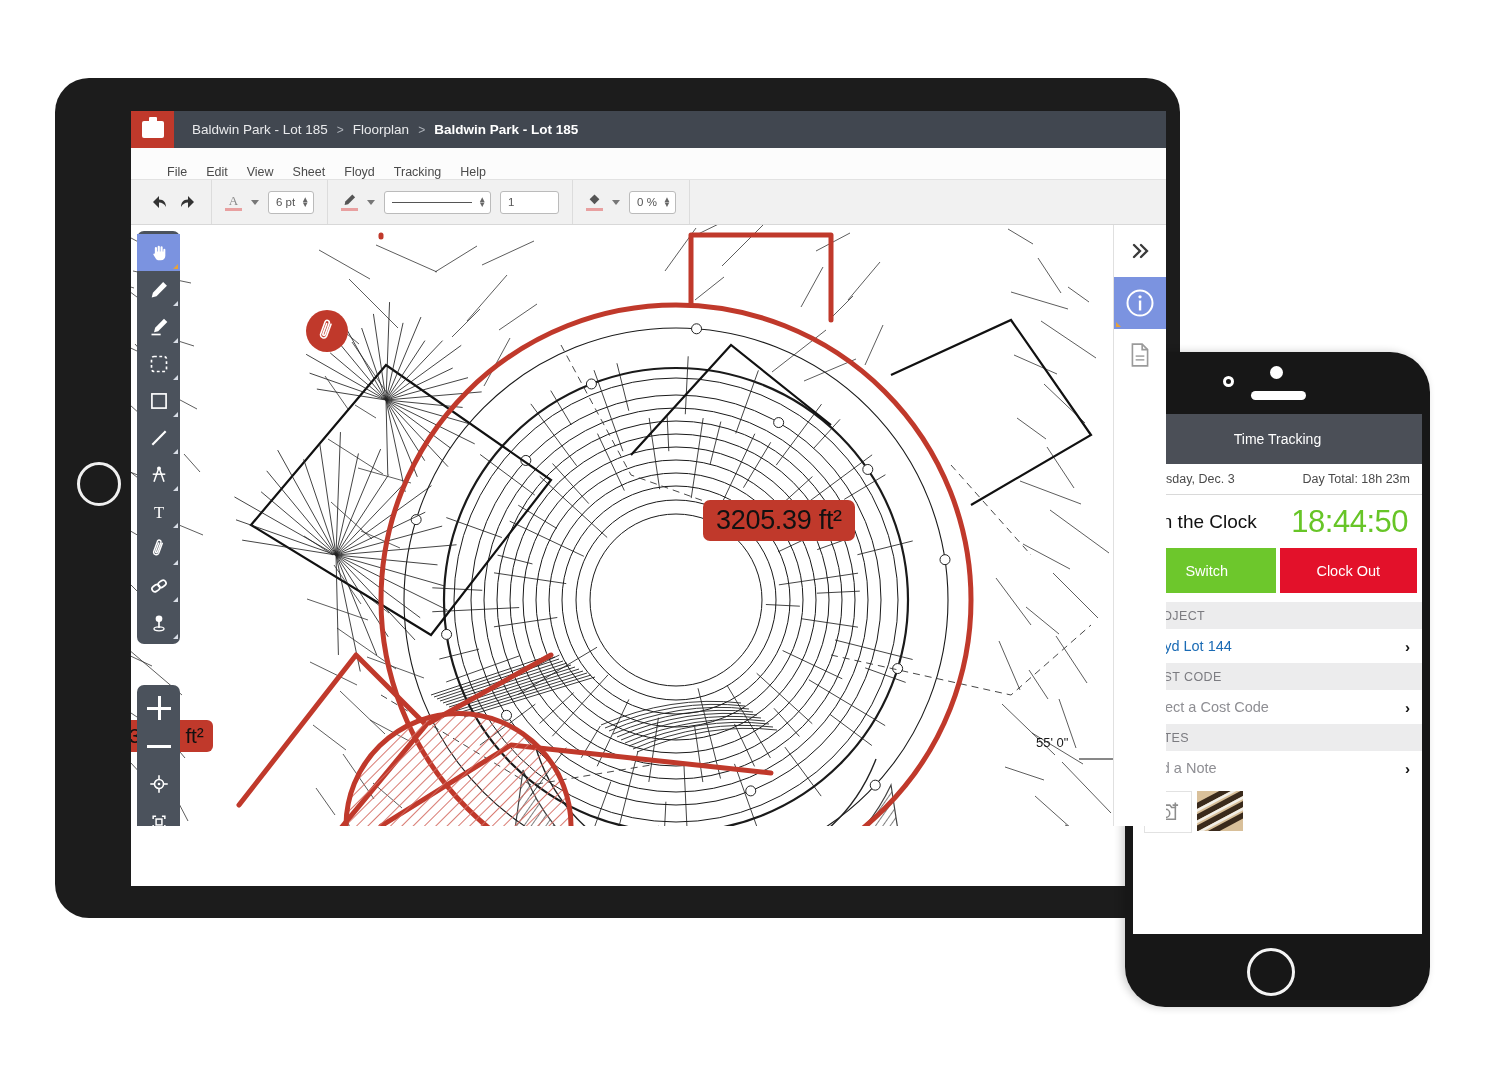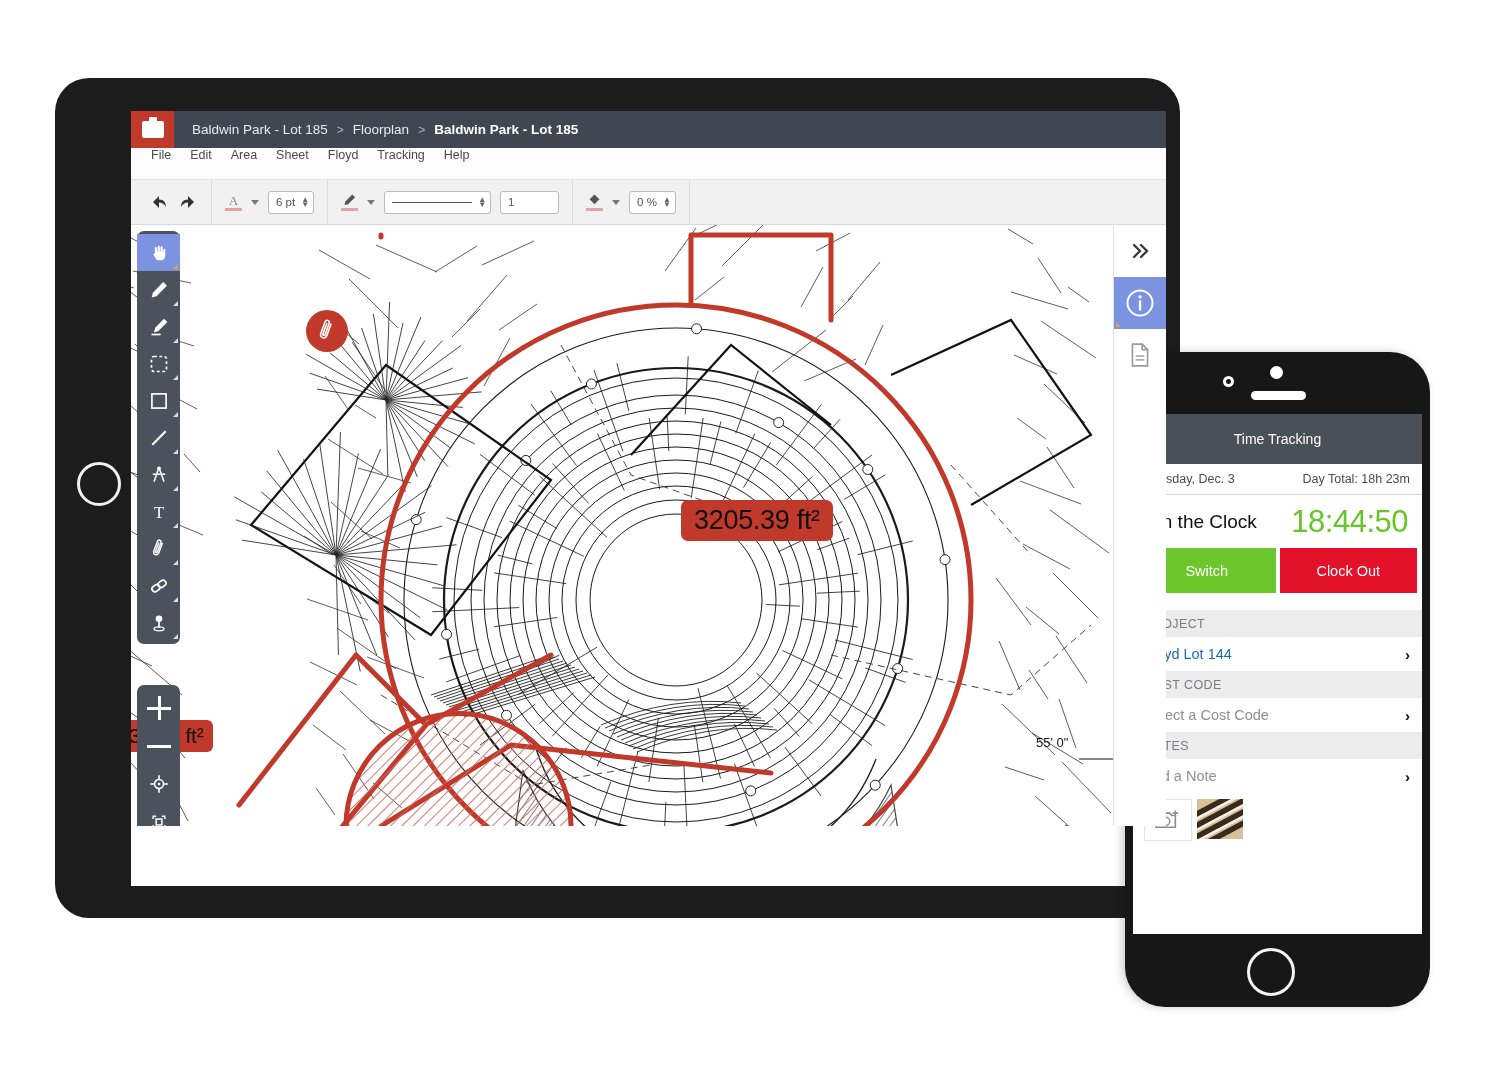--- a/index.html
+++ b/index.html
@@ -23,21 +23,21 @@
   }
   
   .titlebar{height:37px;background:#414750;display:flex;align-items:center;}
   .logo-tile{width:43px;height:37px;background:#c0392b;display:flex;align-items:center;justify-content:center;flex:none;}
   .logo-glyph{position:relative;width:22px;height:17px;background:#fff;border-radius:2px;}
   .logo-glyph:after{content:"";position:absolute;left:7px;top:-4px;width:8px;height:4px;background:#fff;border-radius:1px 1px 0 0;}
   .crumbs{display:flex;align-items:center;gap:9px;padding-left:18px;color:#e9eaec;font-size:13.5px;}
   .crumbs .sep{color:#aeb3ba;font-size:12px;}
   .crumbs .cur{font-weight:bold;color:#fff;}
   
-  .menubar{height:31px;background:#fcfcfc;border-bottom:1px solid #e2e2e2;display:flex;align-items:flex-start;padding-left:20px;gap:19px;}
+  .menubar{height:31px;background:#fcfcfc;border-bottom:1px solid #e2e2e2;display:flex;align-items:flex-end;padding-left:36px;gap:19px;}
   .menubar span{font-size:12.5px;color:#4b4b4b;cursor:default;}
   
   .toolbar{height:44px;background:#f1f1f1;border-bottom:1px solid #d8d8d8;display:flex;align-items:center;}
   .tb-group{display:flex;align-items:center;height:44px;padding:0 13px;gap:9px;border-right:1px solid #dcdcdc;}
   .tb-group:first-child{padding-left:18px;}
   .ic{width:20px;height:20px;display:block;}
   .swatch{position:relative;display:flex;flex-direction:column;align-items:center;}
   .swatch u{display:block;width:17px;height:3px;background:#e8a0a0;margin-top:1px;}
   .caret{width:0;height:0;border-left:4px solid transparent;border-right:4px solid transparent;border-top:5px solid #777;}
   .field{height:21px;border:1px solid #bbb;background:#fff;border-radius:3px;display:flex;align-items:center;padding:0 4px 0 7px;font-size:11.5px;color:#555;gap:6px;}
@@ -93,21 +93,21 @@
   .ph-speaker{position:absolute;left:126px;top:39px;width:55px;height:9px;background:#fff;border-radius:5px;}
   .ph-home{position:absolute;left:122px;top:596px;width:48px;height:48px;border:3px solid #f4f4f4;border-radius:50%;box-sizing:border-box;}
   .ph-nav{height:50px;background:#4b4f57;display:flex;align-items:center;justify-content:center;position:relative;}
   .ph-nav .title{color:#fff;font-size:14px;}
   .ph-back{position:absolute;left:9px;top:6px;color:#fff;font-size:20px;font-weight:bold;line-height:20px;}
   .ph-daterow{height:30px;display:flex;align-items:center;justify-content:space-between;padding:0 12px;border-bottom:1px solid #d9d9d9;font-size:12.5px;color:#4a4a4a;}
   .ph-clockrow{height:53px;display:flex;align-items:center;justify-content:space-between;padding:0 14px;}
   .ph-clocklbl{font-size:19px;color:#111;}
   .ph-clockval{font-size:31px;color:#67c527;letter-spacing:-.5px;}
   .ph-btns{padding:0 5px;}
-  .ph-row{display:flex;gap:4px;margin-bottom:17px;}
+  .ph-row{display:flex;gap:4px;margin-bottom:9px;}
   .ph-btn{flex:1;height:45px;display:flex;align-items:center;justify-content:center;color:#fff;font-size:14.5px;}
   .sec-hdr{height:27px;background:#ececed;display:flex;align-items:center;padding-left:11px;font-size:12.5px;color:#7b7b80;letter-spacing:.4px;}
   .sec-row{height:34px;display:flex;align-items:center;justify-content:space-between;padding:0 12px 0 11px;background:#fff;font-size:14.5px;}
   .sec-row .chev{color:#111;font-size:15px;font-weight:bold;}
   .ph-photos{display:flex;gap:5px;padding:6px 0 0 11px;background:#fff;}
   .ph-thumb{width:46px;height:40px;border:1px solid #e2e2e2;display:flex;align-items:center;justify-content:center;}
 </style>
 </head>
 <body>
 
@@ -124,21 +124,21 @@
         <span class="sep">&gt;</span>
         <span>Floorplan</span>
         <span class="sep">&gt;</span>
         <span class="cur">Baldwin Park - Lot 185</span>
       </div>
     </div>
 
     <div class="menubar">
       <span>File</span>
       <span>Edit</span>
-      <span>Area</span>
+      <span>View</span>
       <span>Sheet</span>
       <span>Floyd</span>
       <span>Tracking</span>
       <span>Help</span>
     </div>
 
     <div class="toolbar">
       <div class="tb-group">
         <svg class="ic" viewBox="0 0 20 20">
           <path d="M4 10 L10 4 L10 7.5 C15 7.5 17 11 17 15 C15.5 12 13 10.5 10 10.5 L10 16 Z" fill="#333"></path>
@@ -621,21 +621,21 @@
         </div>
       </div>
 
       <div class="pin" style="left:175px;top:85px;">
         <svg width="24" height="24" viewBox="0 0 24 24">
             <path d="M18.5 7.5l-9 9a3.2 3.2 0 0 1-4.5-4.5l9.3-9.3a2.2 2.2 0 0 1 3.1 3.1l-8.7 8.7a1.1 1.1 0 0 1-1.6-1.6l7.7-7.7" fill="none" stroke="#fff" stroke-width="1.6" stroke-linecap="round" transform="rotate(-25 12 12)"></path>
           </svg>
       </div>
 
 
-      <div class="area-chip" style="left:550px;top:275px;">
+      <div class="area-chip" style="left:572px;top:275px;">
         <span>3205.39 ft²</span>
       </div>
 
       <div class="area-chip small" style="left:-12px;top:495px;">
         <span>35.69 ft²</span>
       </div>
 
       <div class="scale-txt" style="left:905px;top:510px;">
         <span>55' 0"</span>
       </div>

